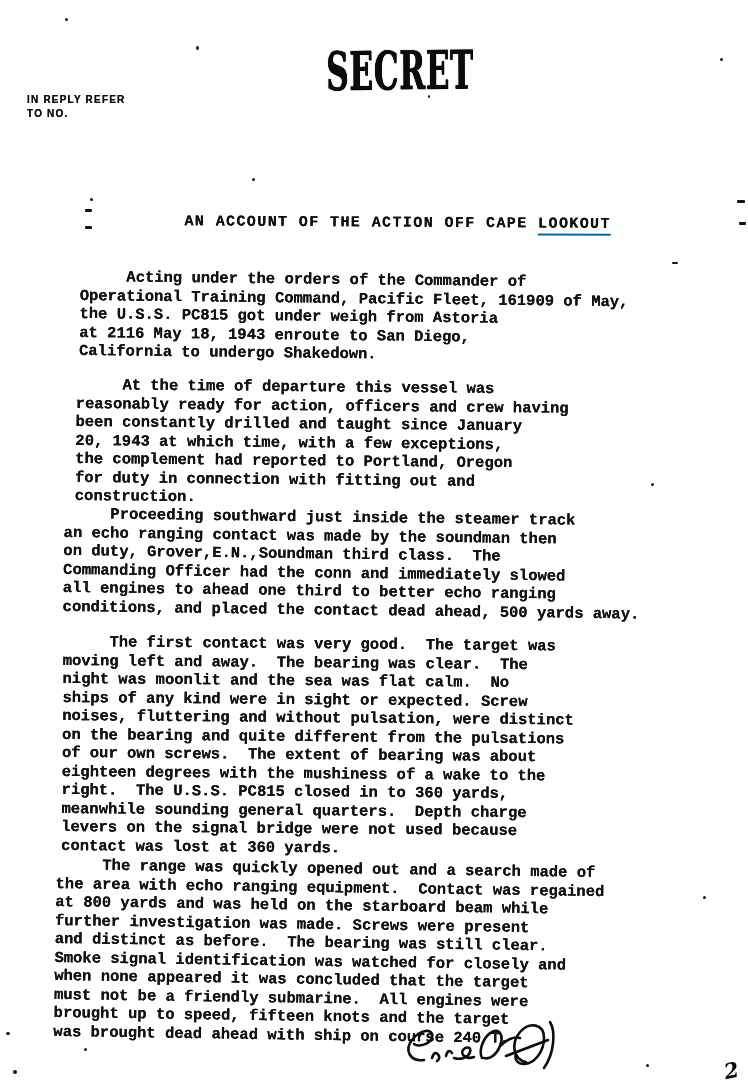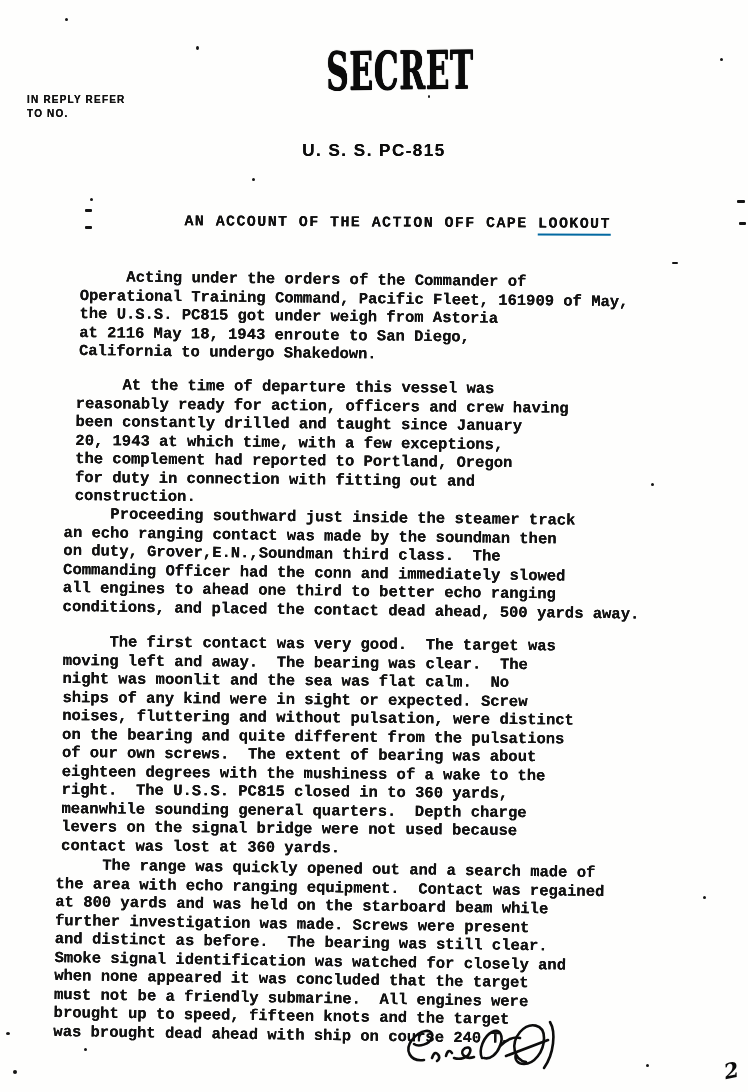--- a/index.html
+++ b/index.html
@@ -90,21 +90,20 @@
 
 <div class="page">
 
   <div class="secret-stamp">SECRET</div>
 
   <div class="reply-ref">
     <div>IN REPLY REFER</div>
     <div>TO NO.</div>
   </div>
 
-  <div class="ship-title">U. S. S. PC-815</div>
 
   <div class="heading">
     <span>AN ACCOUNT OF THE ACTION OFF CAPE </span><span class="underlined">LOOKOUT</span>
   </div>
 
   <div id="paragraphs">
       <div class="para para0"><div class="tline">     Acting under the orders of the Commander of</div><div class="tline">Operational Training Command, Pacific Fleet, 161909 of May,</div><div class="tline">the U.S.S. PC815 got under weigh from Astoria</div><div class="tline">at 2116 May 18, 1943 enroute to San Diego,</div><div class="tline">California to undergo Shakedown.</div></div>
       <div class="para para1"><div class="tline">     At the time of departure this vessel was</div><div class="tline">reasonably ready for action, officers and crew having</div><div class="tline">been constantly drilled and taught since January</div><div class="tline">20, 1943 at which time, with a few exceptions,</div><div class="tline">the complement had reported to Portland, Oregon</div><div class="tline">for duty in connection with fitting out and</div><div class="tline">construction.</div></div>
       <div class="para para2"><div class="tline">     Proceeding southward just inside the steamer track</div><div class="tline">an echo ranging contact was made by the soundman then</div><div class="tline">on duty, Grover,E.N.,Soundman third class.  The</div><div class="tline">Commanding Officer had the conn and immediately slowed</div><div class="tline">all engines to ahead one third to better echo ranging</div><div class="tline">conditions, and placed the contact dead ahead, 500 yards away.</div></div>
       <div class="para para3"><div class="tline">     The first contact was very good.  The target was</div><div class="tline">moving left and away.  The bearing was clear.  The</div><div class="tline">night was moonlit and the sea was flat calm.  No</div><div class="tline">ships of any kind were in sight or expected. Screw</div><div class="tline">noises, fluttering and without pulsation, were distinct</div><div class="tline">on the bearing and quite different from the pulsations</div><div class="tline">of our own screws.  The extent of bearing was about</div><div class="tline">eighteen degrees with the mushiness of a wake to the</div><div class="tline">right.  The U.S.S. PC815 closed in to 360 yards,</div><div class="tline">meanwhile sounding general quarters.  Depth charge</div><div class="tline">levers on the signal bridge were not used because</div><div class="tline">contact was lost at 360 yards.</div></div>

